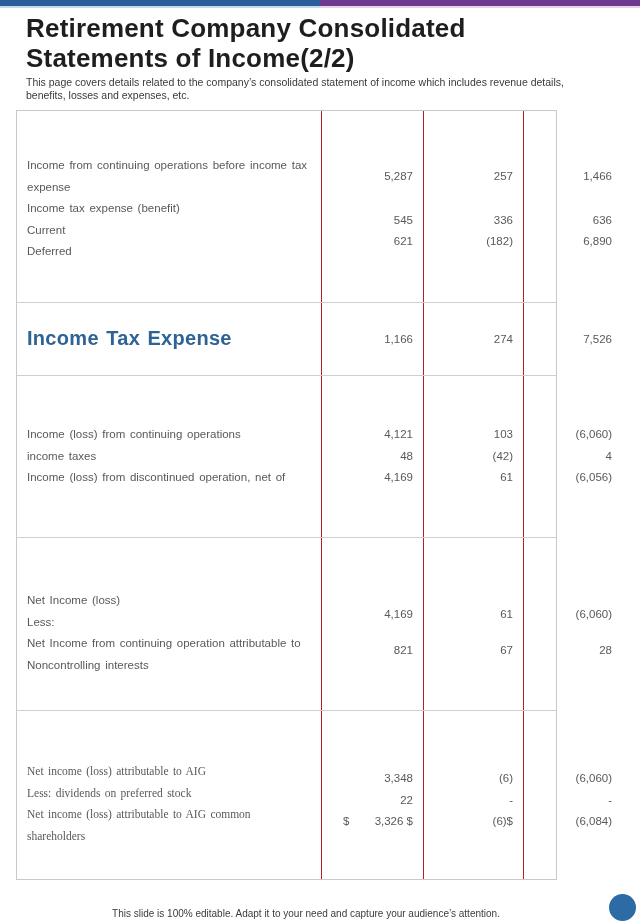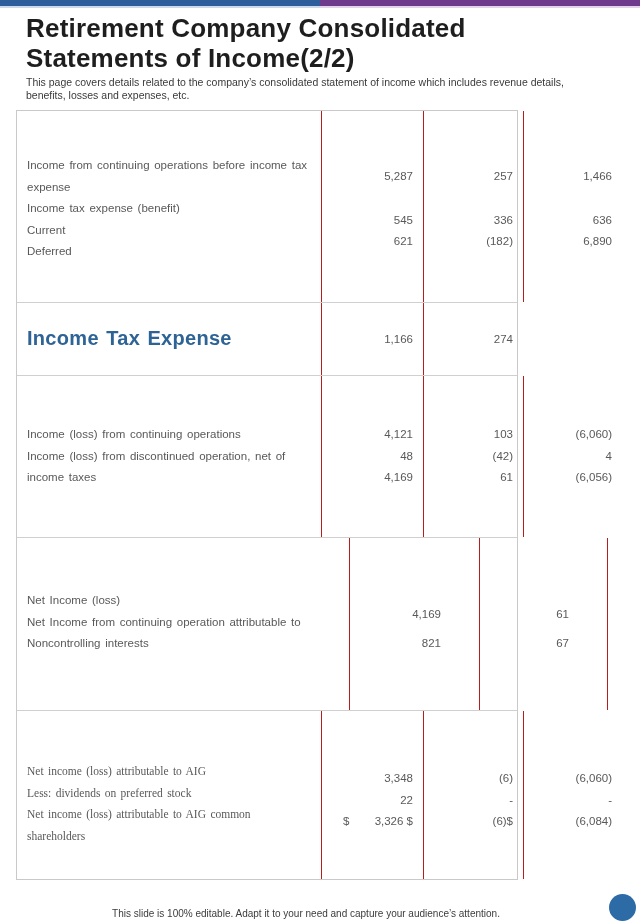--- a/index.html
+++ b/index.html
@@ -23,32 +23,32 @@
     font-size:26px; font-weight:bold; color:#1e1e1e;
     line-height:30px; letter-spacing:0.2px;
   }
   .subtitle {
     position:absolute; left:26px; top:76px;
     font-size:10.5px; color:#3a3a3a; line-height:13px;
   }
 
   
   .income-table {
-    position:absolute; left:16px; top:110px; width:502px;
+    position:absolute; left:16px; top:110px; width:541px;
     border:1px solid #c9c9c9; background:#ffffff;
   }
   .trow {
     display:grid; grid-template-columns:304px 102px 100px 99px;
     border-bottom:1px solid #d0d0d0;
   }
   .trow:last-child { border-bottom:none; }
   .r1 { height:192px; }
   .r2 { height:73px; }
   .r3 { height:162px; }
-  .r4 { height:173px;gap:28px; }
+  .r4 { height:173px; }
   .r5 { height:168px; }
 
   .lcell {
     padding-left:10px; padding-right:6px;
     color:#595959; font-size:11.5px; word-spacing:1.5px;
   }
   .vcell {
     border-left:1px solid #b91c1c; text-align:right; padding-right:10px;
     color:#595959; font-size:11.5px;
   }
@@ -63,21 +63,21 @@
   .heading {
     font-size:20px; font-weight:bold; color:#2e6395;
     letter-spacing:0.3px; line-height:26px;
   }
   .r2 .vcell { padding-top:26px; }
 
   .r3 .lcell, .r3 .vcell { padding-top:48px; }
 
   .r4 .lcell { padding-top:52px; }
   .r4 .vcell { padding-top:66px; }
-  .r4 .vcell .gap { margin-top:7px; }
+  .r4 .vcell .gap { margin-top:14px; }
 
   .r5 .lcell { padding-top:50px;font-family:Liberation Serif, serif; }
   .r5 .vcell { padding-top:57px; }
 
   .dollar-line { display:flex; justify-content:space-between; padding-left:21px; }
 
   
   .footer {
     position:absolute; left:0; top:908px; width:612px;
     text-align:center; font-size:10px; color:#3c3c3c;
@@ -134,27 +134,30 @@
   <div class="trow r2">
     <div class="lcell">
       <div class="heading">Income Tax Expense</div>
     </div>
     <div class="vcell">
       <div class="ln">1,166</div>
     </div>
     <div class="vcell">
       <div class="ln">274</div>
     </div>
+    <div class="vcell">
+      <div class="ln">7,526</div>
+    </div>
   </div>
 
   <div class="trow r3">
     <div class="lcell">
       <div class="ln">Income (loss) from continuing operations</div>
+      <div class="ln">income taxes</div>
       <div class="ln">Income (loss) from discontinued operation, net of</div>
-      <div class="ln">income taxes</div>
     </div>
     <div class="vcell">
       <div class="ln">4,121</div>
       <div class="ln">48</div>
       <div class="ln">4,169</div>
     </div>
     <div class="vcell">
       <div class="ln">103</div>
       <div class="ln">(42)</div>
       <div class="ln">61</div>
@@ -162,20 +165,21 @@
     <div class="vcell">
       <div class="ln">(6,060)</div>
       <div class="ln">4</div>
       <div class="ln">(6,056)</div>
     </div>
   </div>
 
   <div class="trow r4">
     <div class="lcell">
       <div class="ln">Net Income (loss)</div>
+      <div class="ln">Less:</div>
       <div class="ln">Net Income from continuing operation attributable to</div>
       <div class="ln">Noncontrolling interests</div>
     </div>
     <div class="vcell">
       <div class="ln">4,169</div>
       <div class="ln gap">821</div>
     </div>
     <div class="vcell">
       <div class="ln">61</div>
       <div class="ln gap">67</div>

